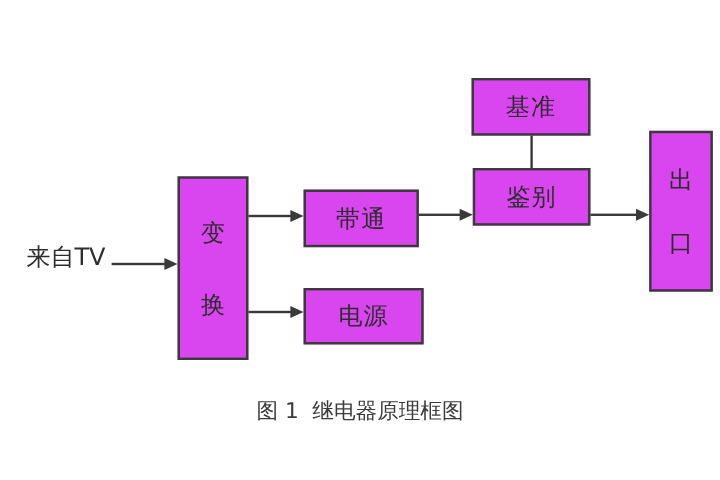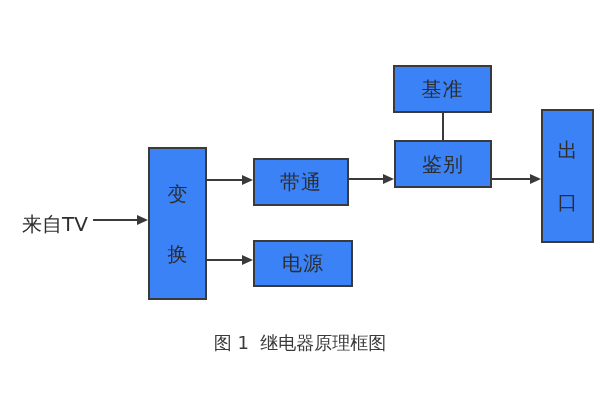--- a/index.html
+++ b/index.html
@@ -1,18 +1,18 @@
 <!DOCTYPE html>
 <html><head>
 <meta charset="utf-8">
 <style>
   html,body{margin:0;padding:0;}
   body{font-family:"DejaVu Sans","Liberation Sans",sans-serif;}
   #canvas{position:relative;width:600px;height:400px;background:#ffffff;overflow:hidden;}
-  .box{position:absolute;box-sizing:border-box;border:2px solid #3a3a3a;background:#3b82f6;
+  .box{position:absolute;box-sizing:border-box;border:2px solid #3a3a3a;background:#d946ef;
        display:flex;align-items:center;justify-content:center;
        font-size:20px;color:#2d2d2d;letter-spacing:1px;}
   .box.vertical{flex-direction:column;letter-spacing:0;}
   .box .ch{line-height:1;}
   .lbl{position:absolute;font-size:20px;color:#2d2d2d;white-space:pre;line-height:1;}
   .caption{position:absolute;left:0;top:333px;width:600px;text-align:center;
            font-size:18px;color:#3a3a3a;white-space:pre;line-height:1.1;}
   .arrow-h{position:absolute;height:10px;}
   .arrow-h .line{position:absolute;left:0;right:9px;top:4px;height:2px;background:#3a3a3a;}
   .arrow-h .head{position:absolute;right:0;top:0;width:0;height:0;
@@ -20,21 +20,21 @@
   .arrow-v{position:absolute;width:10px;}
   .arrow-v .line{position:absolute;top:0;bottom:9px;left:4px;width:2px;background:#3a3a3a;}
   .arrow-v .head{position:absolute;bottom:0;left:0;width:0;height:0;
                  border-top:11px solid #3a3a3a;border-left:5px solid transparent;border-right:5px solid transparent;}
 </style>
 </head>
 <body>
 
 <div id="canvas">
 
-  <div class="lbl" style="left:22px;top:214px;">来自TV</div>
+  <div class="lbl" style="left:22px;top:204px;">来自TV</div>
 
   <div class="arrow-h" style="left:93px;top:215px;width:55px;">
     <div class="line"></div>
     <div class="head"></div>
   </div>
 
   <div class="box vertical" style="left:148px;top:147px;width:59px;height:153px;gap:40px;">
     <span class="ch">变</span>
     <span class="ch">换</span>
   </div>

